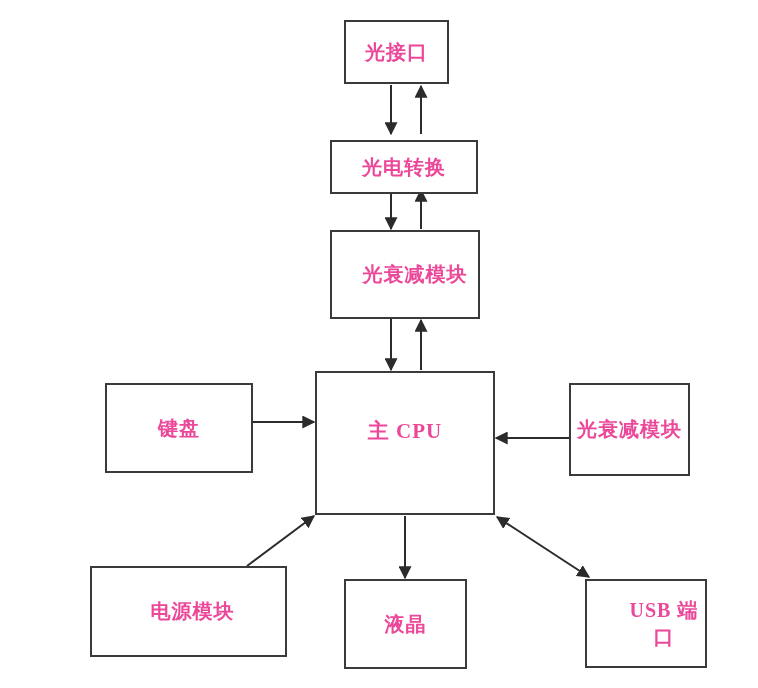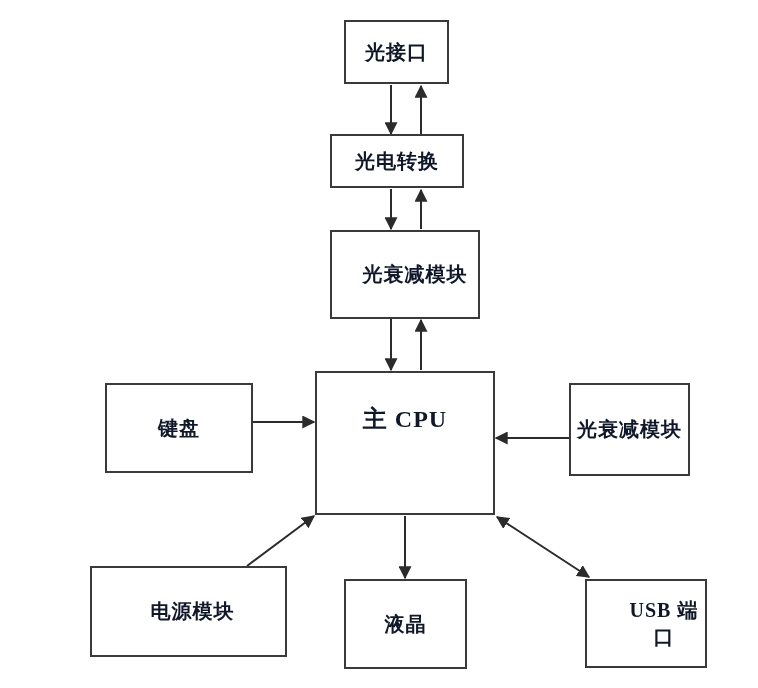--- a/index.html
+++ b/index.html
@@ -27,31 +27,31 @@
     stroke-width: 2;
   }
   .node {
     position: absolute;
     box-sizing: border-box;
     border: 2px solid #3a3a3a;
     background: #ffffff;
     display: flex;
     align-items: center;
     justify-content: center;
-    color: #0f172a;
+    color: #ec4899;
     font-size: 20px;
     font-weight: 600;
     letter-spacing: 1px;
     text-align: center;
   }
   .node-optical-interface { left: 344px; top: 20px;  width: 105px; height: 64px; }
-  .node-photoelectric     { left: 330px; top: 134px; width: 134px; height: 54px; }
+  .node-photoelectric     { left: 330px; top: 140px; width: 148px; height: 54px; }
   .node-attenuation       { left: 330px; top: 230px; width: 150px; height: 89px; padding-left: 20px; }
   .node-cpu               { left: 315px; top: 371px; width: 180px; height: 144px;
-                            align-items: flex-start; padding-top: 30px; font-size: 24px; }
+                            align-items: flex-start; padding-top: 44px; font-size: 21px; }
   .node-keyboard          { left: 105px; top: 383px; width: 148px; height: 90px; }
   .node-correction        { left: 569px; top: 383px; width: 121px; height: 93px; }
   .node-power             { left: 90px;  top: 566px; width: 197px; height: 91px; padding-left: 8px; }
   .node-lcd               { left: 344px; top: 579px; width: 123px; height: 90px; }
   .node-usb               { left: 585px; top: 579px; width: 122px; height: 89px; padding-left: 36px; }
 </style>
 </head>
 <body>
 
 <div class="canvas">

